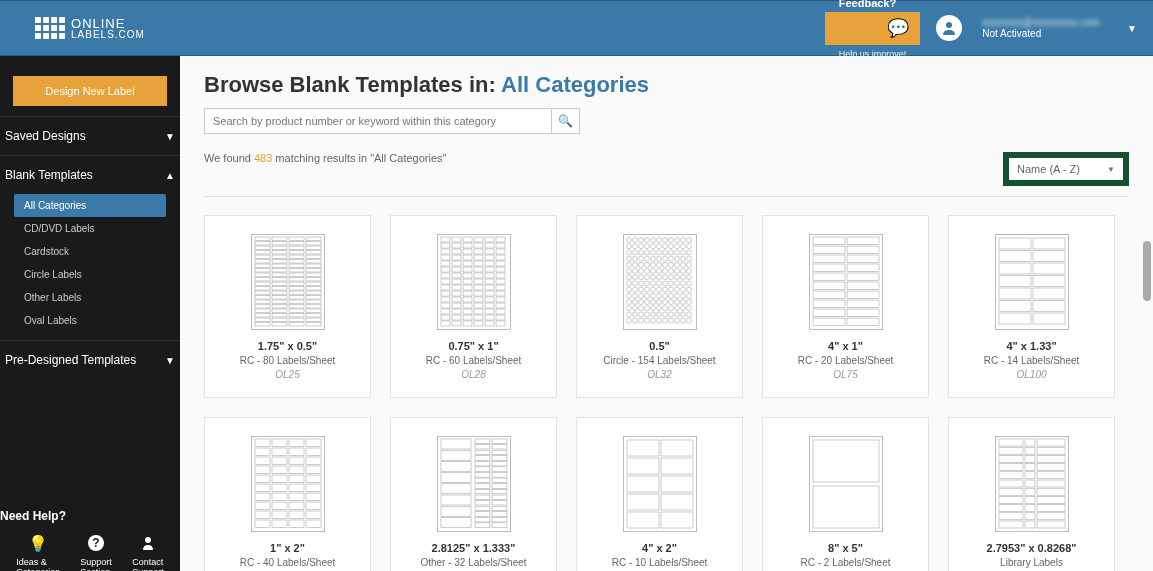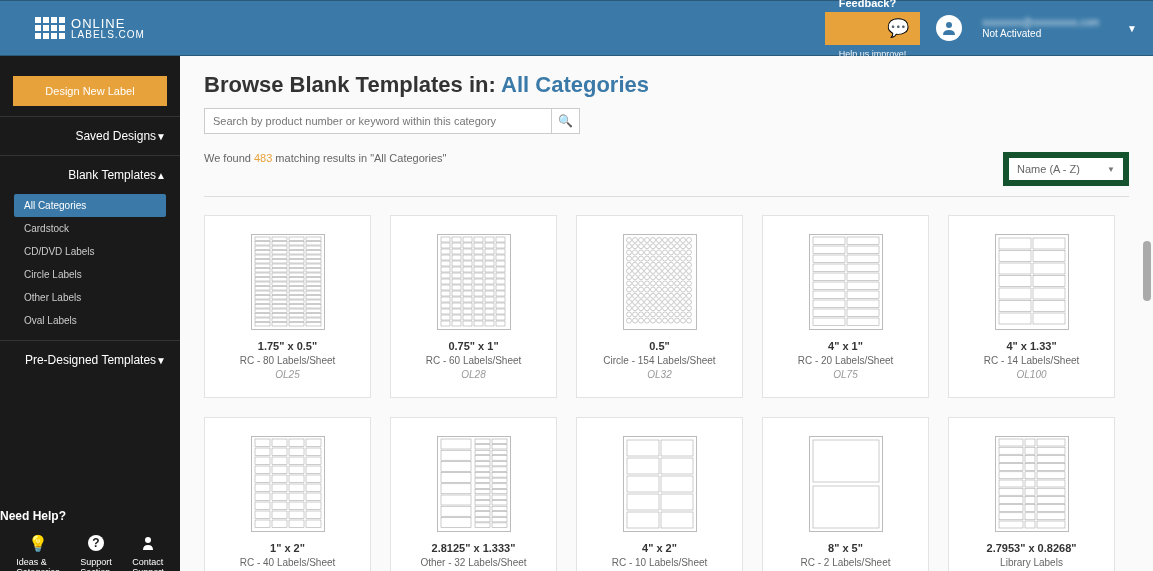--- a/index.html
+++ b/index.html
@@ -23,21 +23,21 @@
 .avatar { width: 26px; height: 26px; border-radius: 50%; background: #fff; display: flex; align-items: center; justify-content: center; color: #3b7aa8; font-size: 16px; }
 .user-info .email { font-size: 10px; opacity: 0.8; filter: blur(2px); }
 .user-caret { margin-left: 8px; font-size: 10px; }
 
 .main-wrap { display: flex; height: calc(100% - 40px); }
 
 .sidebar { width: 180px; background: #1a1a1a; color: #fff; display: flex; flex-direction: column; }
 .design-btn-wrap { padding: 20px 13px 10px; }
 .design-btn { background: #e8a23b; color: #fff; text-align: center; padding: 9px; font-size: 11px; cursor: pointer; }
 .nav-section { border-top: 1px solid #333; }
-.nav-header { padding: 12px 14px; font-size: 12px; display: flex; justify-content: flex-end; align-items: center; cursor: pointer; }
+.nav-header { padding: 12px 5px; font-size: 12px; display: flex; justify-content: space-between; align-items: center; cursor: pointer; }
 .nav-header .chev { font-size: 10px; }
 .nav-items { padding: 0 14px 8px; }
 .nav-item { font-size: 10px; padding: 6px 10px; cursor: pointer; border-radius: 2px; color: #ccc; }
 .nav-item.active { background: #3b7aa8; color: #fff; }
 .sidebar-nav-wrap { position: relative; flex: 1; overflow: hidden; }
 .sidebar-footer { padding: 10px 0; text-align: left; }
 .help-title { font-size: 12px; font-weight: bold; margin-bottom: 10px; }
 .help-icons { display: flex; justify-content: space-around; padding: 0 6px; }
 .help-item { font-size: 9px; display: flex; flex-direction: column; align-items: center; gap: 4px; cursor: pointer; }
 .help-icon { width: 20px; height: 20px; display: flex; align-items: center; justify-content: center; font-size: 16px; }
@@ -127,22 +127,22 @@
           <span class="chev">▼</span>
         </div>
       </div>
       <div class="nav-section">
         <div class="nav-header">
           <span>Blank Templates</span>
           <span class="chev">▲</span>
         </div>
         <div class="nav-items">
           <div class="nav-item active">All Categories</div>
+          <div class="nav-item">CD/DVD Labels</div>
           <div class="nav-item">Cardstock</div>
-          <div class="nav-item">CD/DVD Labels</div>
           <div class="nav-item">Circle Labels</div>
           <div class="nav-item">Other Labels</div>
           <div class="nav-item">Oval Labels</div>
         </div>
       </div>
       <div class="nav-section">
         <div class="nav-header">
           <span>Pre-Designed Templates</span>
           <span class="chev">▼</span>
         </div>

